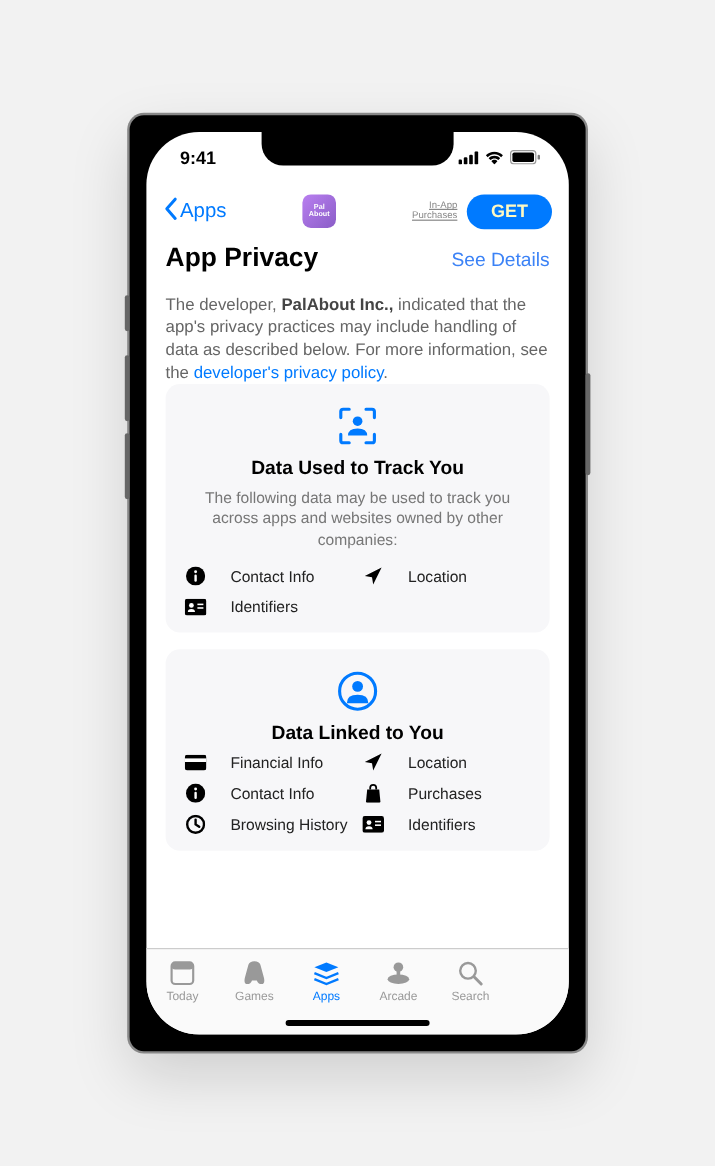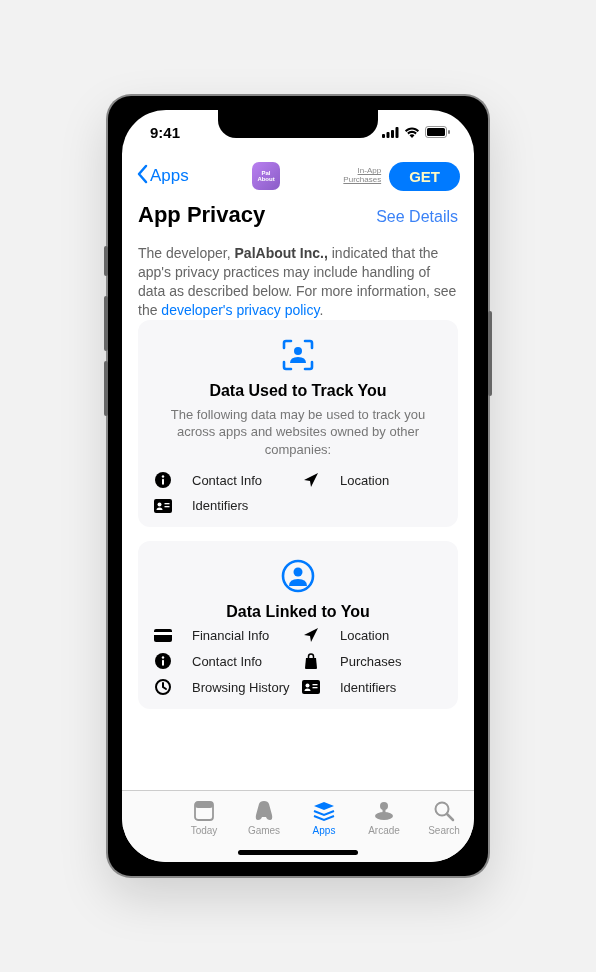--- a/index.html
+++ b/index.html
@@ -1,21 +1,21 @@
 <!DOCTYPE html>
 <html><head>
 <meta charset="utf-8">
 <style>
 * { margin: 0; padding: 0; box-sizing: border-box; font-family: -apple-system, BlinkMacSystemFont, "Segoe UI", Helvetica, Arial, sans-serif; }
 body { background: #f2f2f2; width: 596px; height: 972px; display: flex; align-items: center; justify-content: center; }
 
 .phone-frame {
   width: 380px; height: 780px;
   background: #000;
-  border-radius: 23px;
+  border-radius: 12px;
   padding: 14px;
   position: relative;
   box-shadow: 0 0 0 2px #888, 0 20px 50px rgba(0,0,0,0.15);
 }
 .phone-screen {
   width: 100%; height: 100%;
   background: #fff;
   border-radius: 44px;
   overflow: hidden;
   position: relative;
@@ -71,21 +71,21 @@
 }
 .card-icon { display: flex; justify-content: center; margin-bottom: 10px; }
 .card-title { font-size: 16px; font-weight: 700; margin-bottom: 6px; }
 .card-desc { font-size: 13px; color: #777; line-height: 1.35; margin-bottom: 14px; }
 .data-grid { display: grid; grid-template-columns: 1fr 1fr; gap: 10px 8px; text-align: left; }
 .data-item { display: flex; align-items: center; gap: 20px; font-size: 13px; color: #222; }
 .di-icon { width: 18px; display: flex; justify-content: center; color: #000; }
 
 .tab-bar {
   height: 72px; border-top: 0.5px solid #ccc; background: #fafafa;
-  display: flex; justify-content: flex-end; align-items: flex-start; padding-top: 8px;
+  display: flex; justify-content: flex-start; align-items: flex-start; padding-top: 8px;
 }
 .tab { display: flex; flex-direction: column; align-items: center; gap: 2px; color: #999; font-size: 10px; width: 60px; }
 .tab.active { color: #007aff; }
 .tab-icon { height: 24px; display: flex; align-items: center; justify-content: center; }
 
 .home-indicator {
   position: absolute; bottom: 7px; left: 50%; transform: translateX(-50%);
   width: 120px; height: 5px; background: #000; border-radius: 3px;
 }
 </style>

